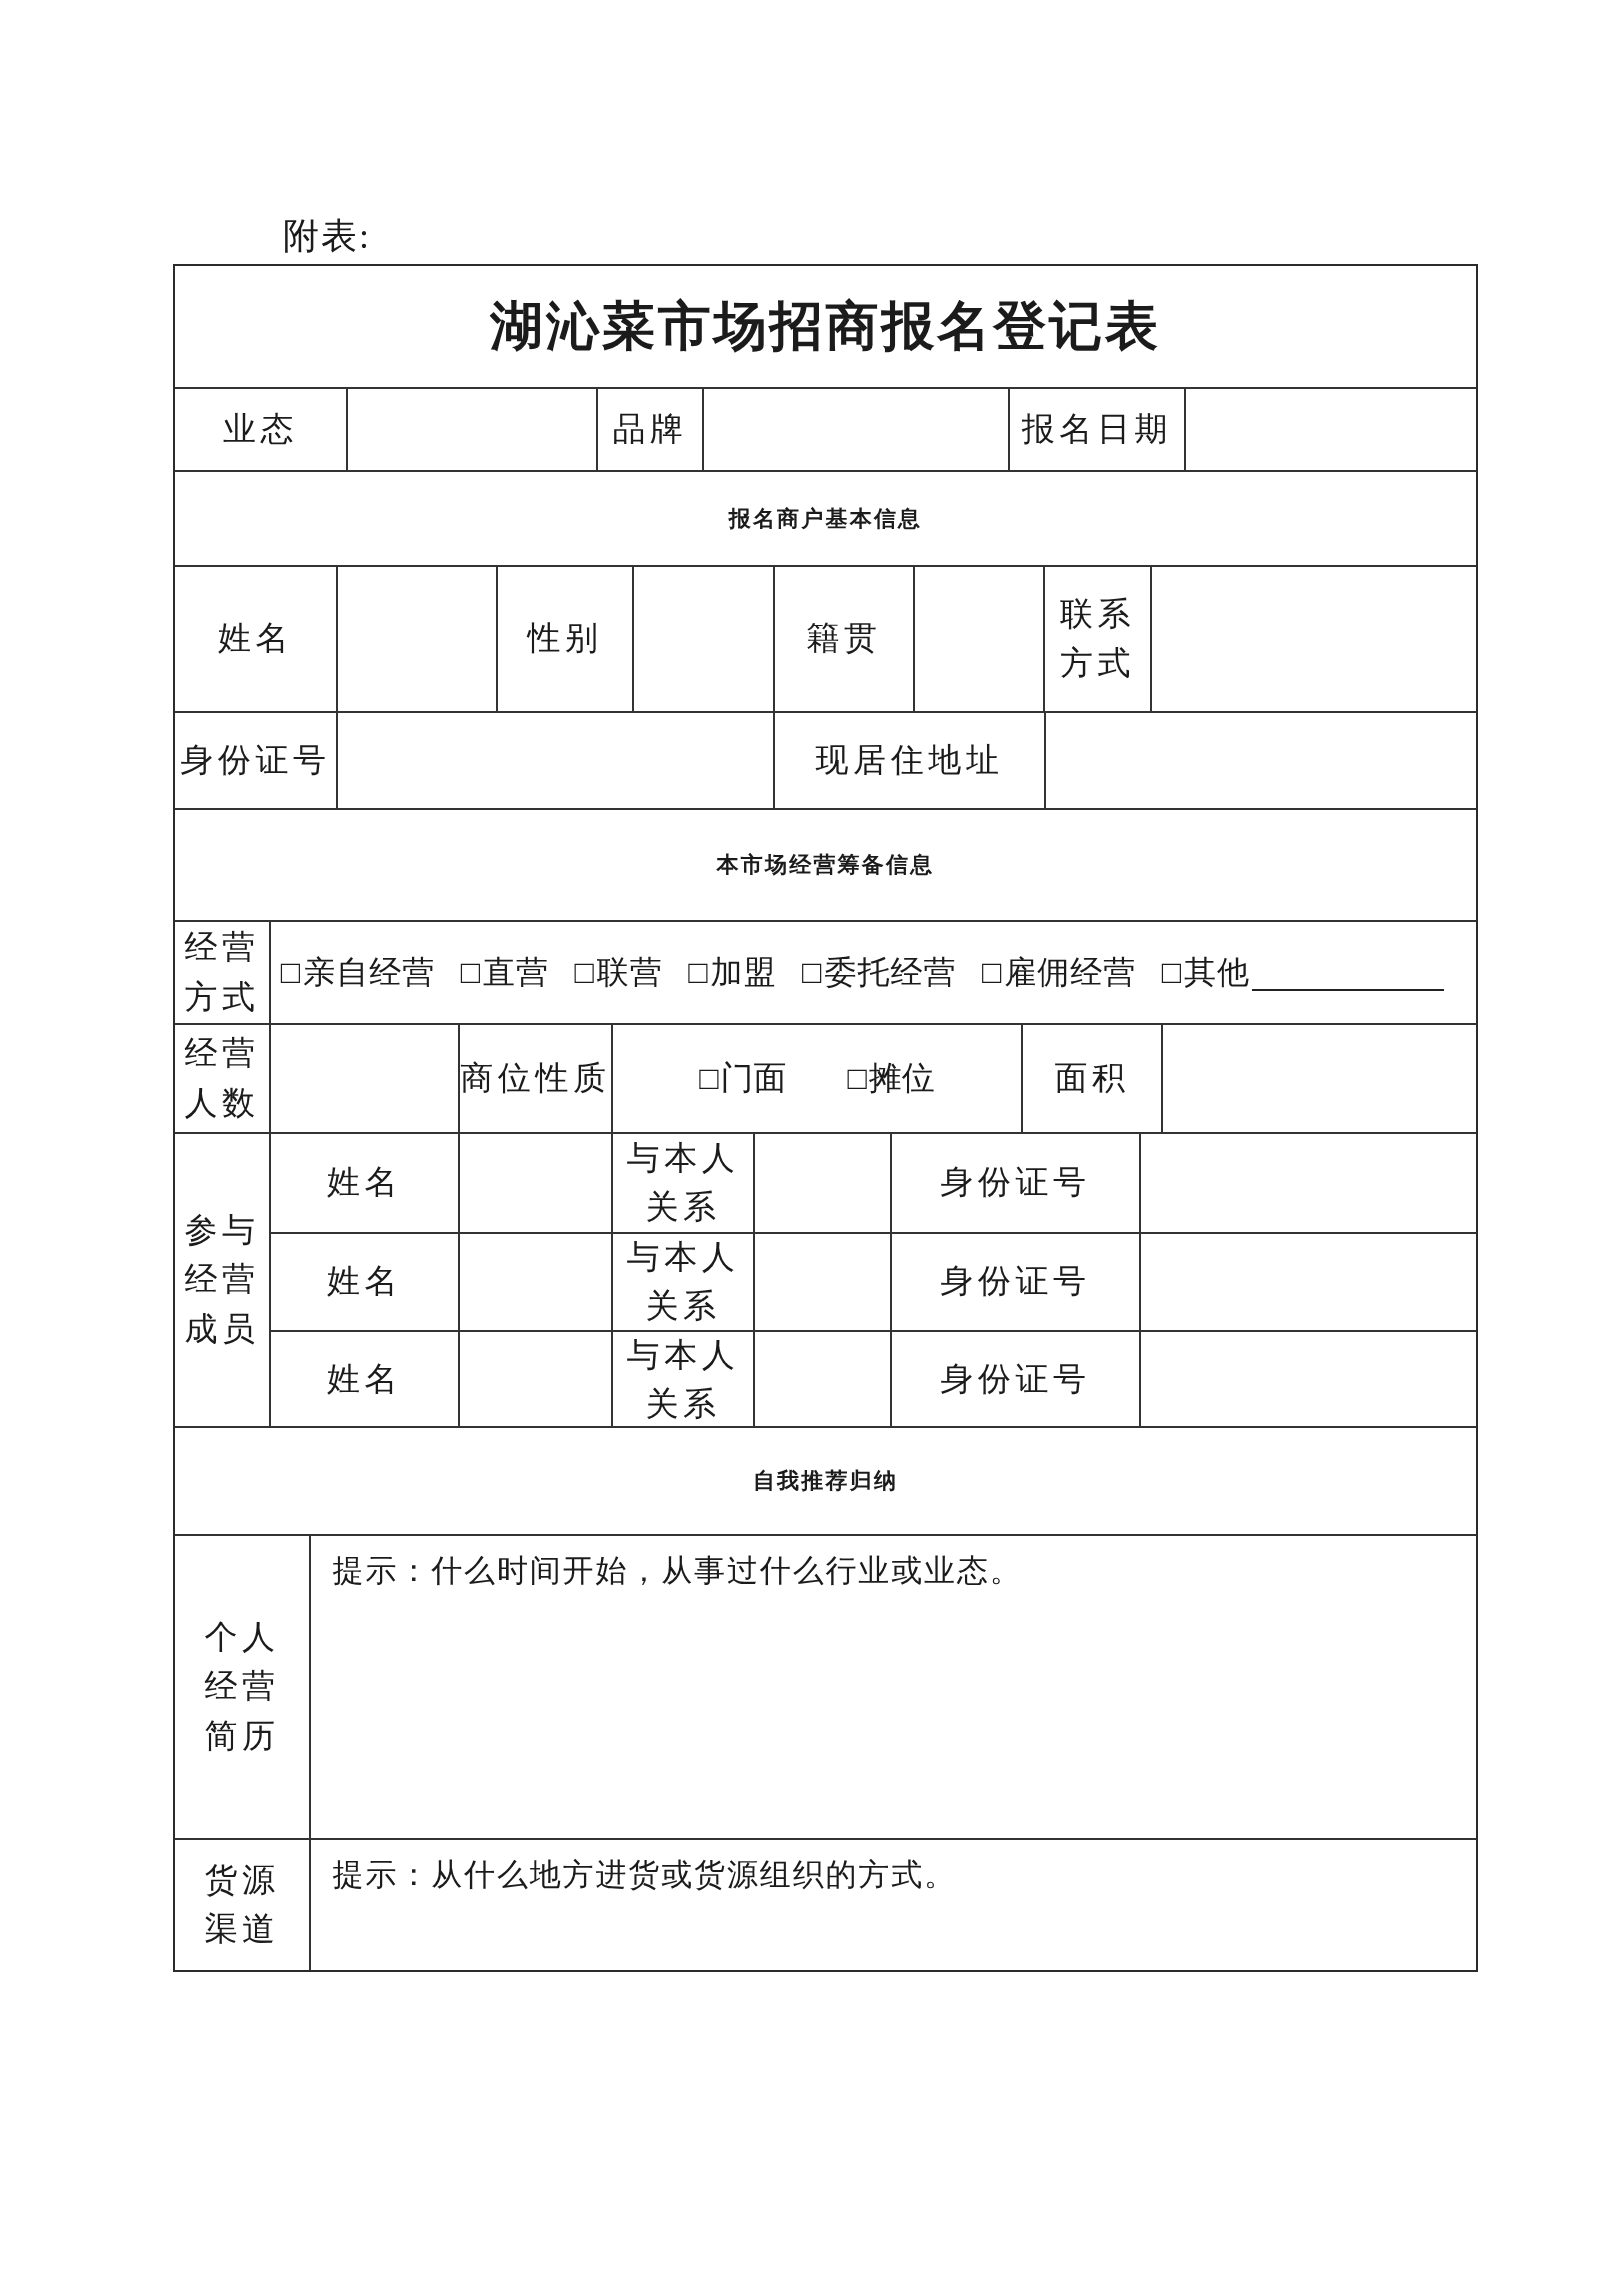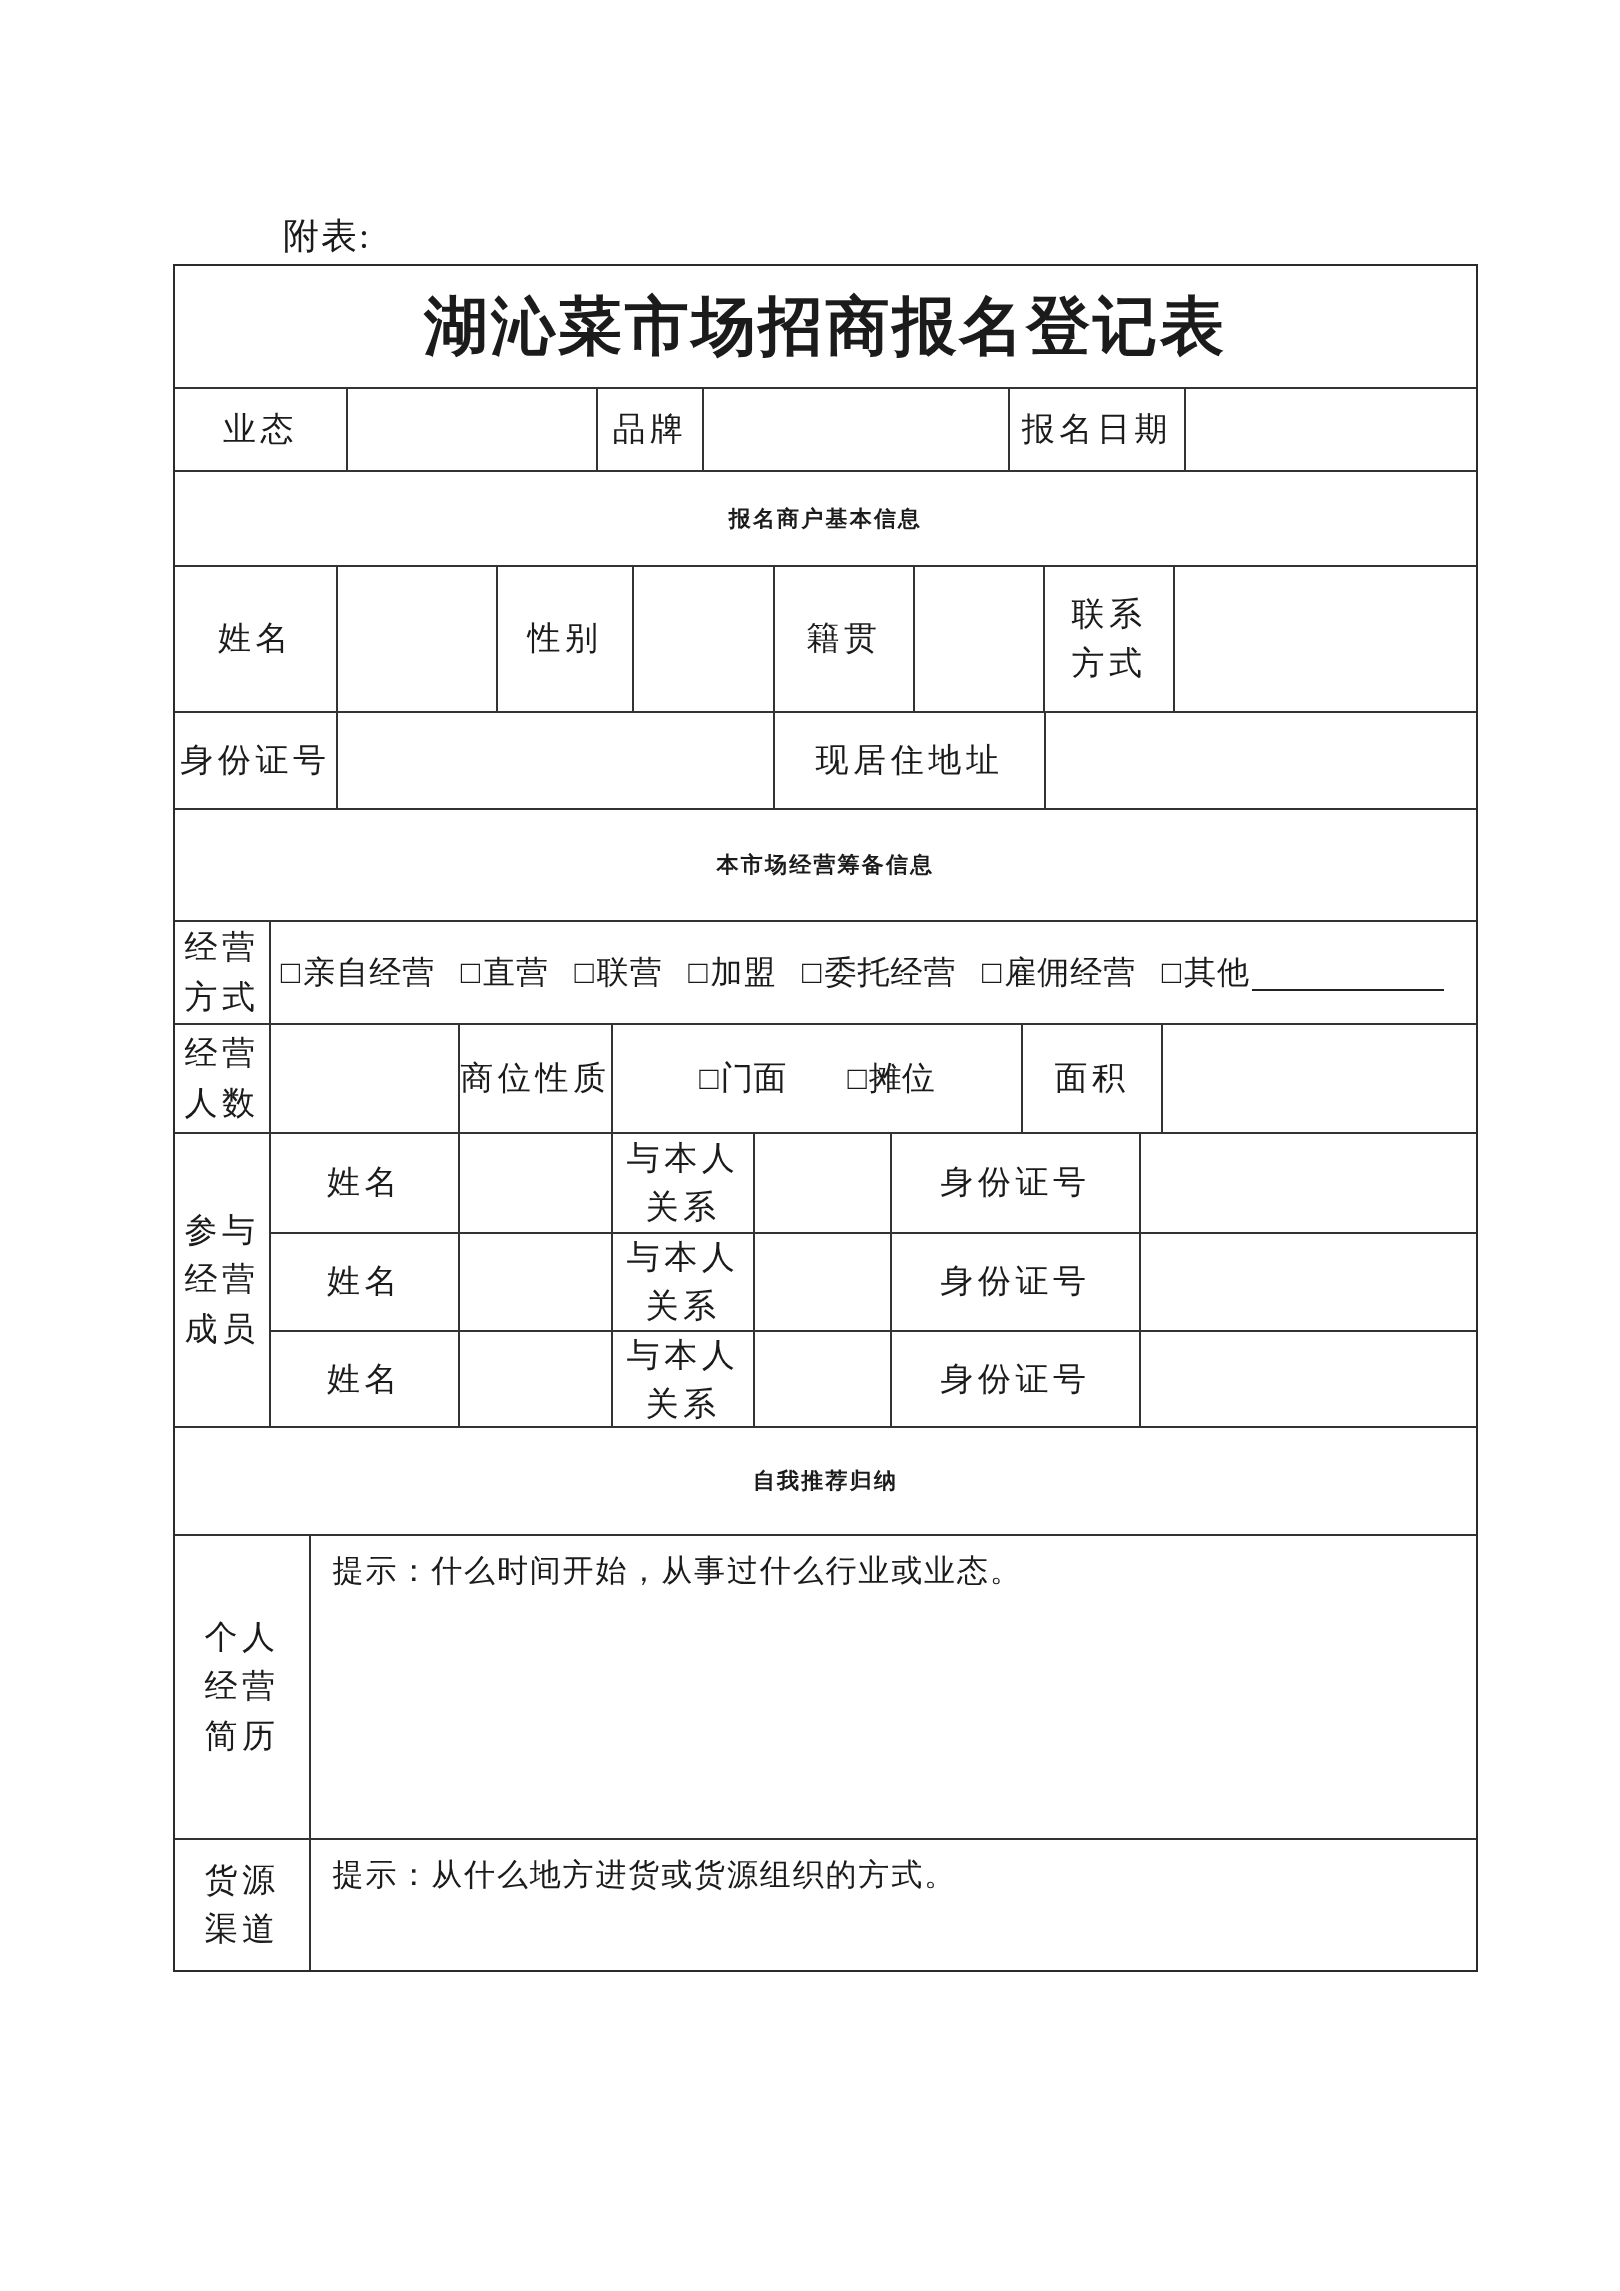--- a/index.html
+++ b/index.html
@@ -26,21 +26,21 @@
     border-left: 2px solid #333;
     display: flex; align-items: center; justify-content: center;
     overflow: hidden;
   }
   .cell.cfirst { border-left: none; }
   .label {
     font-size: 33px; letter-spacing: 0.14em;
     text-align: center; white-space: pre-line; line-height: 1.5;
   }
   .title-cell {
-    width: 100%; font-size: 64px; font-weight: bold;
+    width: 100%; font-size: 53px; font-weight: bold;
     letter-spacing: 2.9px; justify-content: center;
   }
   .sec-cell {
     width: 100%; font-size: 22px; font-weight: bold; letter-spacing: 0.1em;
   }
   .grow { flex: 1 1 auto; }
   .opts {
     justify-content: flex-start; padding-left: 9.8px;
     font-size: 32px; letter-spacing: 1px; white-space: nowrap;
   }
@@ -88,21 +88,21 @@
     <div class="cell cfirst sec-cell">报名商户基本信息</div>
   </div>
 
   <div class="row" style="height:146px">
     <div class="cell cfirst label" style="width:161px">姓名</div>
     <div class="cell" style="width:160px"></div>
     <div class="cell label" style="width:136px">性别</div>
     <div class="cell" style="width:141px"></div>
     <div class="cell label" style="width:140px">籍贯</div>
     <div class="cell" style="width:130px"></div>
-    <div class="cell label" style="width:130px">联系
+    <div class="cell label" style="width:107px">联系
 方式</div>
     <div class="cell grow"></div>
   </div>
 
   <div class="row" style="height:97px">
     <div class="cell cfirst label" style="width:161px">身份证号</div>
     <div class="cell" style="width:437px"></div>
     <div class="cell label" style="width:271px">现居住地址</div>
     <div class="cell grow"></div>
   </div>

